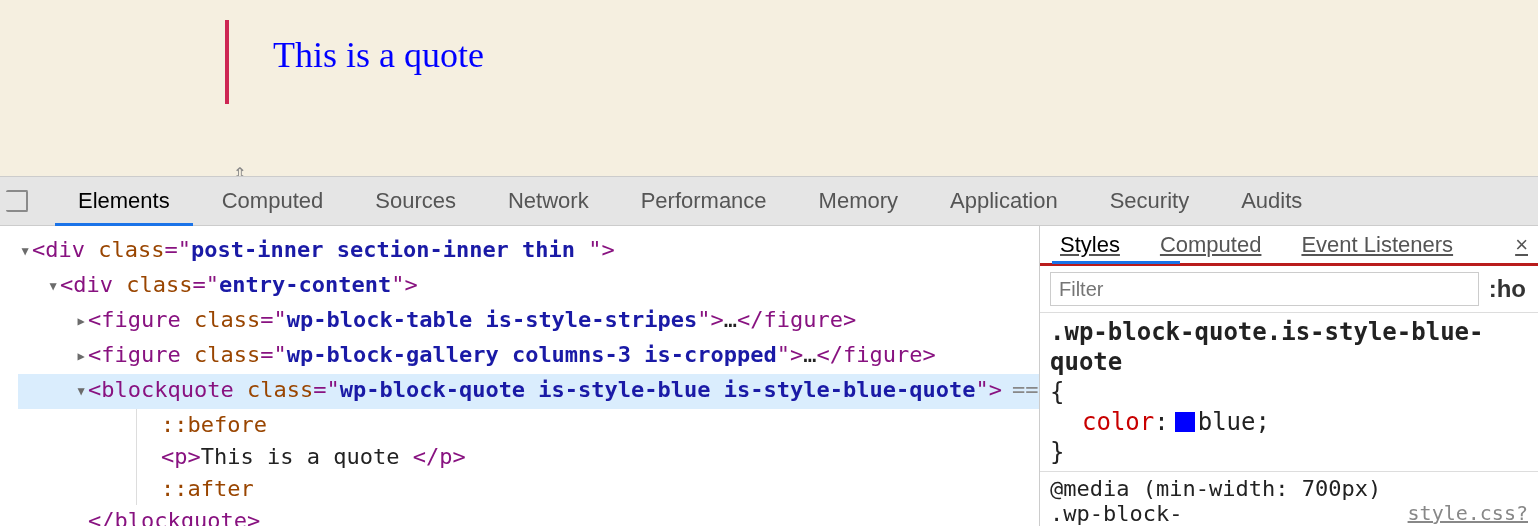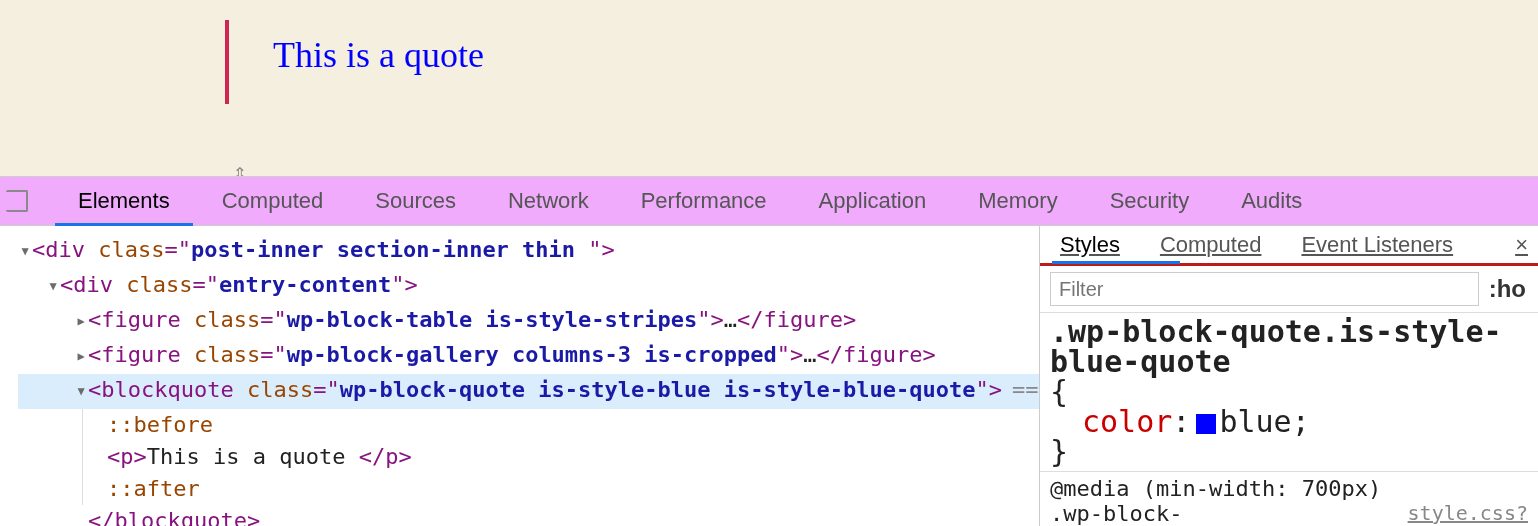--- a/index.html
+++ b/index.html
@@ -24,21 +24,21 @@
   .resize-hint {
     position:absolute;
     left:233px; bottom:-8px;
     font-family: ui-monospace, Menlo, monospace;
     font-size:22px; color:#888; letter-spacing:-3px;
   }
 
   
   .tabs {
     height:50px;
-    background:#f0abfc;
+    background:#e5e5e5;
     border-top:1px solid #ccc;
     border-bottom:1px solid #ccc;
     display:flex; align-items:center;
     font-size:22px; color:#333;
     position:relative;
   }
   .inspect-box {
     width:22px; height:22px;
     margin-left:6px; margin-right:24px;
     border:2px solid #8a8a8a; border-radius:2px;
@@ -61,21 +61,21 @@
   .tag { color:#881280; }
   .attr-name { color:#994500; }
   .attr-val { color:#1a1aa6;font-weight:bold; }
   .punct { color:#881280; }
   .txt { color:#222; }
   .pseudo { color:#994500; }
   .ellip { color:#222; }
   .highlight { background:#daedfd; }
   .eq-mark { color:#888; padding-left:10px; }
   .indent-line {
-    margin-left:64px;
+    margin-left:118px;
     border-left:1px solid #ddd;
     padding-left:24px;
   }
 
   
   .styles-panel {
     width:498px;
     display:flex; flex-direction:column;
     font-family: ui-monospace, Menlo, Consolas, monospace;
   }
@@ -91,21 +91,21 @@
   .styles-tabs .stab.sel { color:#000; }
   .styles-tab-underline { position:absolute; height:3px; background:#1a73e8; left:12px; width:128px; bottom:-1px; }
   .styles-tabs .close { margin-left:auto; padding:0 10px; font-size:22px; color:#555; }
   .filter-row { display:flex; align-items:center; padding:6px 12px 6px 10px; border-bottom:1px solid #ddd; }
   .filter-input {
     flex:1; height:34px; border:1px solid #ccc;
     font-size:20px; padding:0 8px; color:#888;
     font-family: Arial, Helvetica, sans-serif;
   }
   .hov { margin-left:10px; font-size:24px; font-family: Arial, sans-serif; font-weight:bold; color:#333; }
-  .rule-block { padding:4px 6px 4px 10px; font-size:30px; line-height:30px; border-bottom:1px solid #ddd; }
+  .rule-block { padding:4px 6px 4px 10px; font-size:24px; line-height:30px; border-bottom:1px solid #ddd; }
   .selector { color:#222; font-weight:bold; }
   .brace { color:#222; }
   .prop { color:#c80000; padding-left:32px; }
   .colon { color:#222; }
   .swatch { display:inline-block; width:20px; height:20px; background:blue; margin:0 3px -2px 6px; }
   .val { color:#222; }
   .media { color:#222; padding:4px 6px 0 10px; font-size:22px; }
   .stylefile { color:#888; float:right; font-size:20px; padding-right:4px; text-decoration:underline; }
 </style>
 </head>
@@ -118,22 +118,22 @@
   <div class="resize-hint">⇕</div>
 </div>
 
 <div class="tabs">
   <div class="inspect-box"></div>
   <div class="tab sel">Elements</div>
   <div class="tab">Computed</div>
   <div class="tab">Sources</div>
   <div class="tab">Network</div>
   <div class="tab">Performance</div>
+  <div class="tab">Memory</div>
   <div class="tab">Application</div>
-  <div class="tab">Memory</div>
   <div class="tab">Security</div>
   <div class="tab">Audits</div>
   <div class="tab-underline"></div>
 </div>
 
 <div class="dt-body">
 
   <div class="dom-panel">
     <div class="row"><span class="tri down"></span><span class="punct">&lt;</span><span class="tag">div</span> <span class="attr-name">class</span><span class="punct">="</span><span class="attr-val">post-inner section-inner thin </span><span class="punct">"&gt;</span></div>
 

